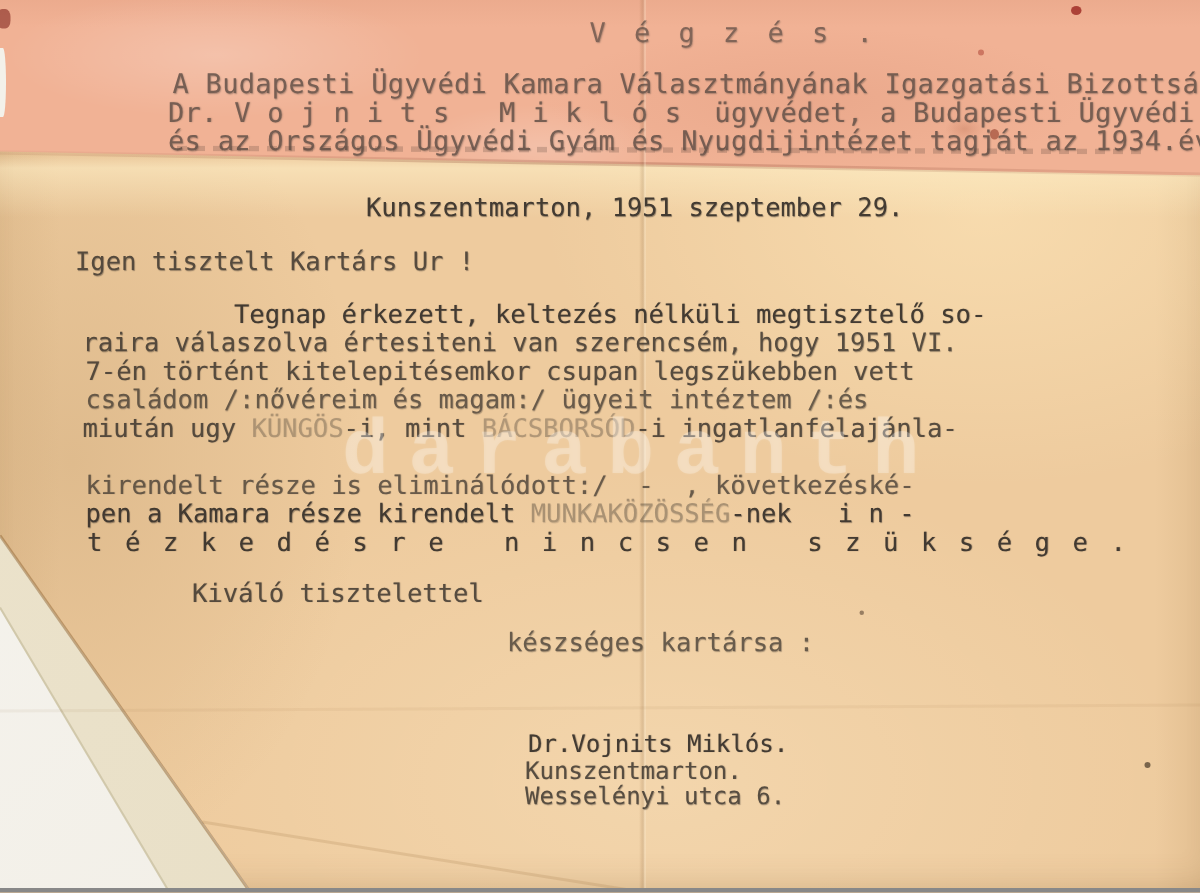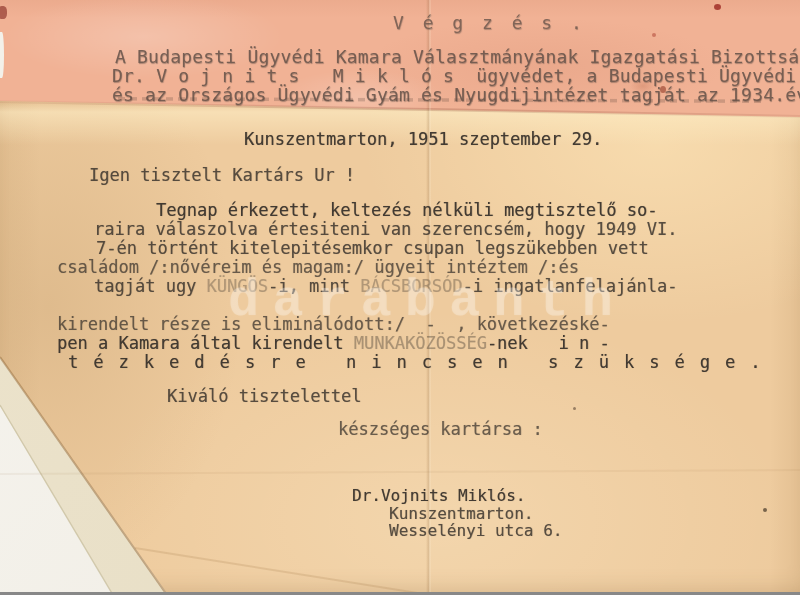--- a/index.html
+++ b/index.html
@@ -82,21 +82,21 @@
     filter:blur(0.45px);letter-spacing:0.2px;
   }
   .title{letter-spacing:4px;font-size:18px;opacity:0.75;}
   .smudge{
     position:absolute;left:118px;top:97px;width:648px;height:6px;opacity:0.45;
     background:repeating-linear-gradient(90deg,rgba(90,68,58,0.55) 0 7px,transparent 7px 12px);
     clip-path:polygon(0 0,100% 40%,100% 100%,0 60%);
   }
   .body-l{font-size:17px;}
   .ink-a{opacity:0.93;text-align:center;}
-  .ink-b{opacity:0.82;margin-left:39px;}
+  .ink-b{opacity:0.82;}
   .ink-c{opacity:0.72;}
   .faded-caps{opacity:0.40;filter:blur(0.5px);}
   .spread{letter-spacing:2.4px;}
 </style>
 </head>
 <body>
 
 <div id="page">
 
   <div class="under-sheet"></div>
@@ -123,27 +123,27 @@
   <div class="tw hdr title" style="left:393px;top:12px;">V é g z é s .</div>
   <div class="tw hdr" style="left:115px;top:46px;">A Budapesti Ügyvédi Kamara Választmányának Igazgatási Bizottsága</div>
   <div class="tw hdr" style="left:112px;top:65px;">Dr. V o j n i t s   M i k l ó s  ügyvédet, a Budapesti Ügyvédi Kam</div>
   <div class="tw hdr" style="left:112px;top:84px;">és az Országos Ügyvédi Gyám és Nyugdijintézet tagját az 1934.évi</div>
   <div class="smudge"></div>
 
   <div class="tw body-l ink-a" style="left:244px;top:129px;">Kunszentmarton, 1951 szeptember 29.</div>
   <div class="tw body-l ink-b" style="left:50px;top:165px;">Igen tisztelt Kartárs Ur !</div>
 
   <div class="tw body-l ink-a" style="left:140px;top:200px;margin-left:16px;">Tegnap érkezett, keltezés nélküli megtisztelő so-</div>
-  <div class="tw body-l ink-b" style="left:55px;top:219px;">raira válaszolva értesiteni van szerencsém, hogy 1949 VI.</div>
+  <div class="tw body-l ink-b" style="left:55px;top:219px;">raira válaszolva értesiteni van szerencsém, hogy 1951 VI.</div>
   <div class="tw body-l ink-b" style="left:57px;top:238px;">7-én történt kitelepitésemkor csupan legszükebben vett</div>
   <div class="tw body-l ink-c" style="left:57px;top:257px;text-align:center;">családom /:nővéreim és magam:/ ügyeit intéztem /:és</div>
-  <div class="tw body-l ink-b" style="left:55px;top:276px;"><span>tagját ugy </span><span class="faded-caps">KÜNGÖS</span><span>-i, mint </span><span class="faded-caps">BÁCSBORSÓD</span><span>-i ingatlanfelajánla-</span></div>
+  <div class="tw body-l ink-b" style="left:55px;top:276px;"><span>miután ugy </span><span class="faded-caps">KÜNGÖS</span><span>-i, mint </span><span class="faded-caps">BÁCSBORSÓD</span><span>-i ingatlanfelajánla-</span></div>
   <div class="tw body-l ink-c" style="left:57px;top:314px;">kirendelt része is eliminálódott:/  -  , következéské-</div>
-  <div class="tw body-l ink-a" style="left:57px;top:333px;"><span>pen a Kamara által kirendelt </span><span class="faded-caps">MUNKAKÖZÖSSÉG</span><span>-nek   i n -</span></div>
-  <div class="tw body-l ink-a spread" style="left:68px;top:352px;">t é z k e d é s r e   n i n c s e n   s z ü k s é g e .</div>
+  <div class="tw body-l ink-a" style="left:57px;top:333px;"><span>pen a Kamara része kirendelt </span><span class="faded-caps">MUNKAKÖZÖSSÉG</span><span>-nek   i n -</span></div>
+  <div class="tw body-l ink-a spread" style="left:58px;top:352px;">t é z k e d é s r e   n i n c s e n   s z ü k s é g e .</div>
 
   <div class="tw body-l ink-b" style="left:128px;top:386px;">Kiváló tisztelettel</div>
   <div class="tw body-l ink-c" style="left:338px;top:419px;">készséges kartársa :</div>
 
   <div class="tw ink-a" style="left:352px;top:486px;font-size:16px;">Dr.Vojnits Miklós.</div>
   <div class="tw ink-b" style="left:350px;top:504px;font-size:16px;">Kunszentmarton.</div>
   <div class="tw ink-b" style="left:350px;top:521px;font-size:16px;">Wesselényi utca 6.</div>
 
   <div class="watermark">darabanth</div>
 </div>

